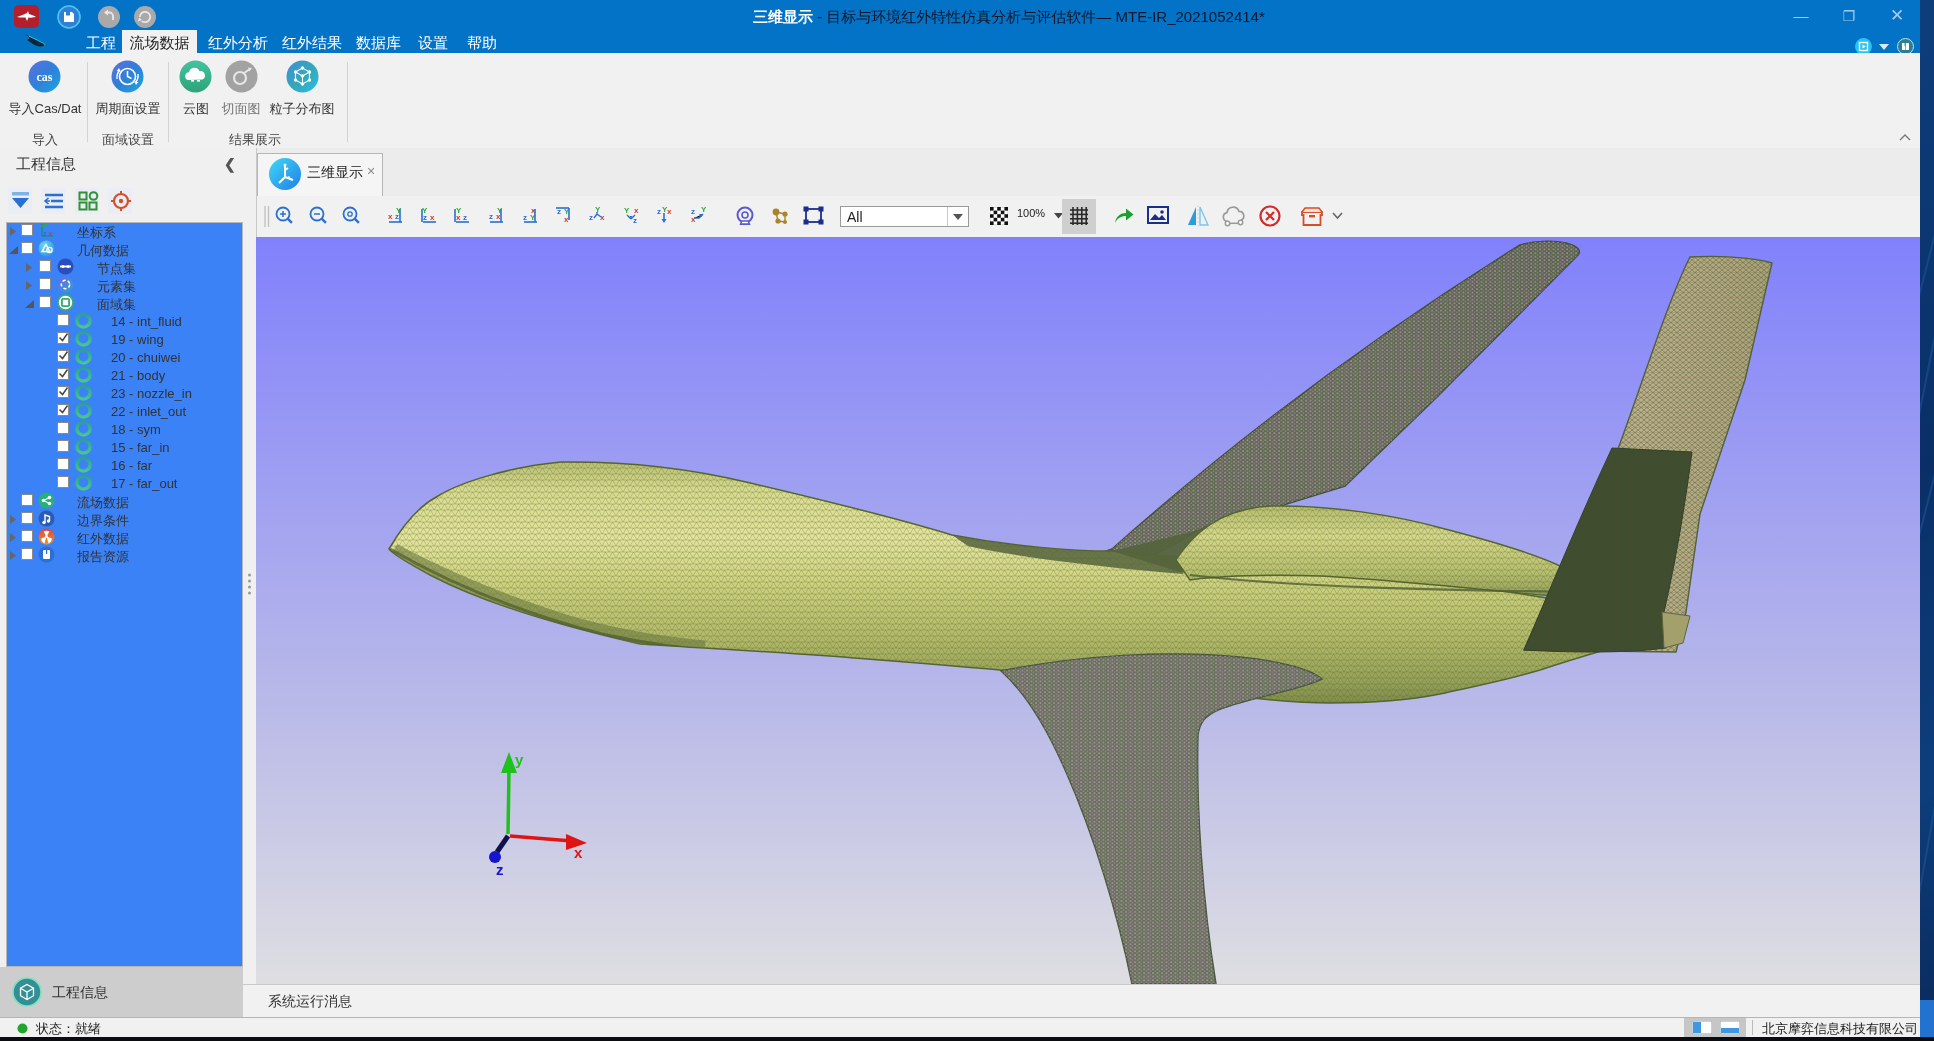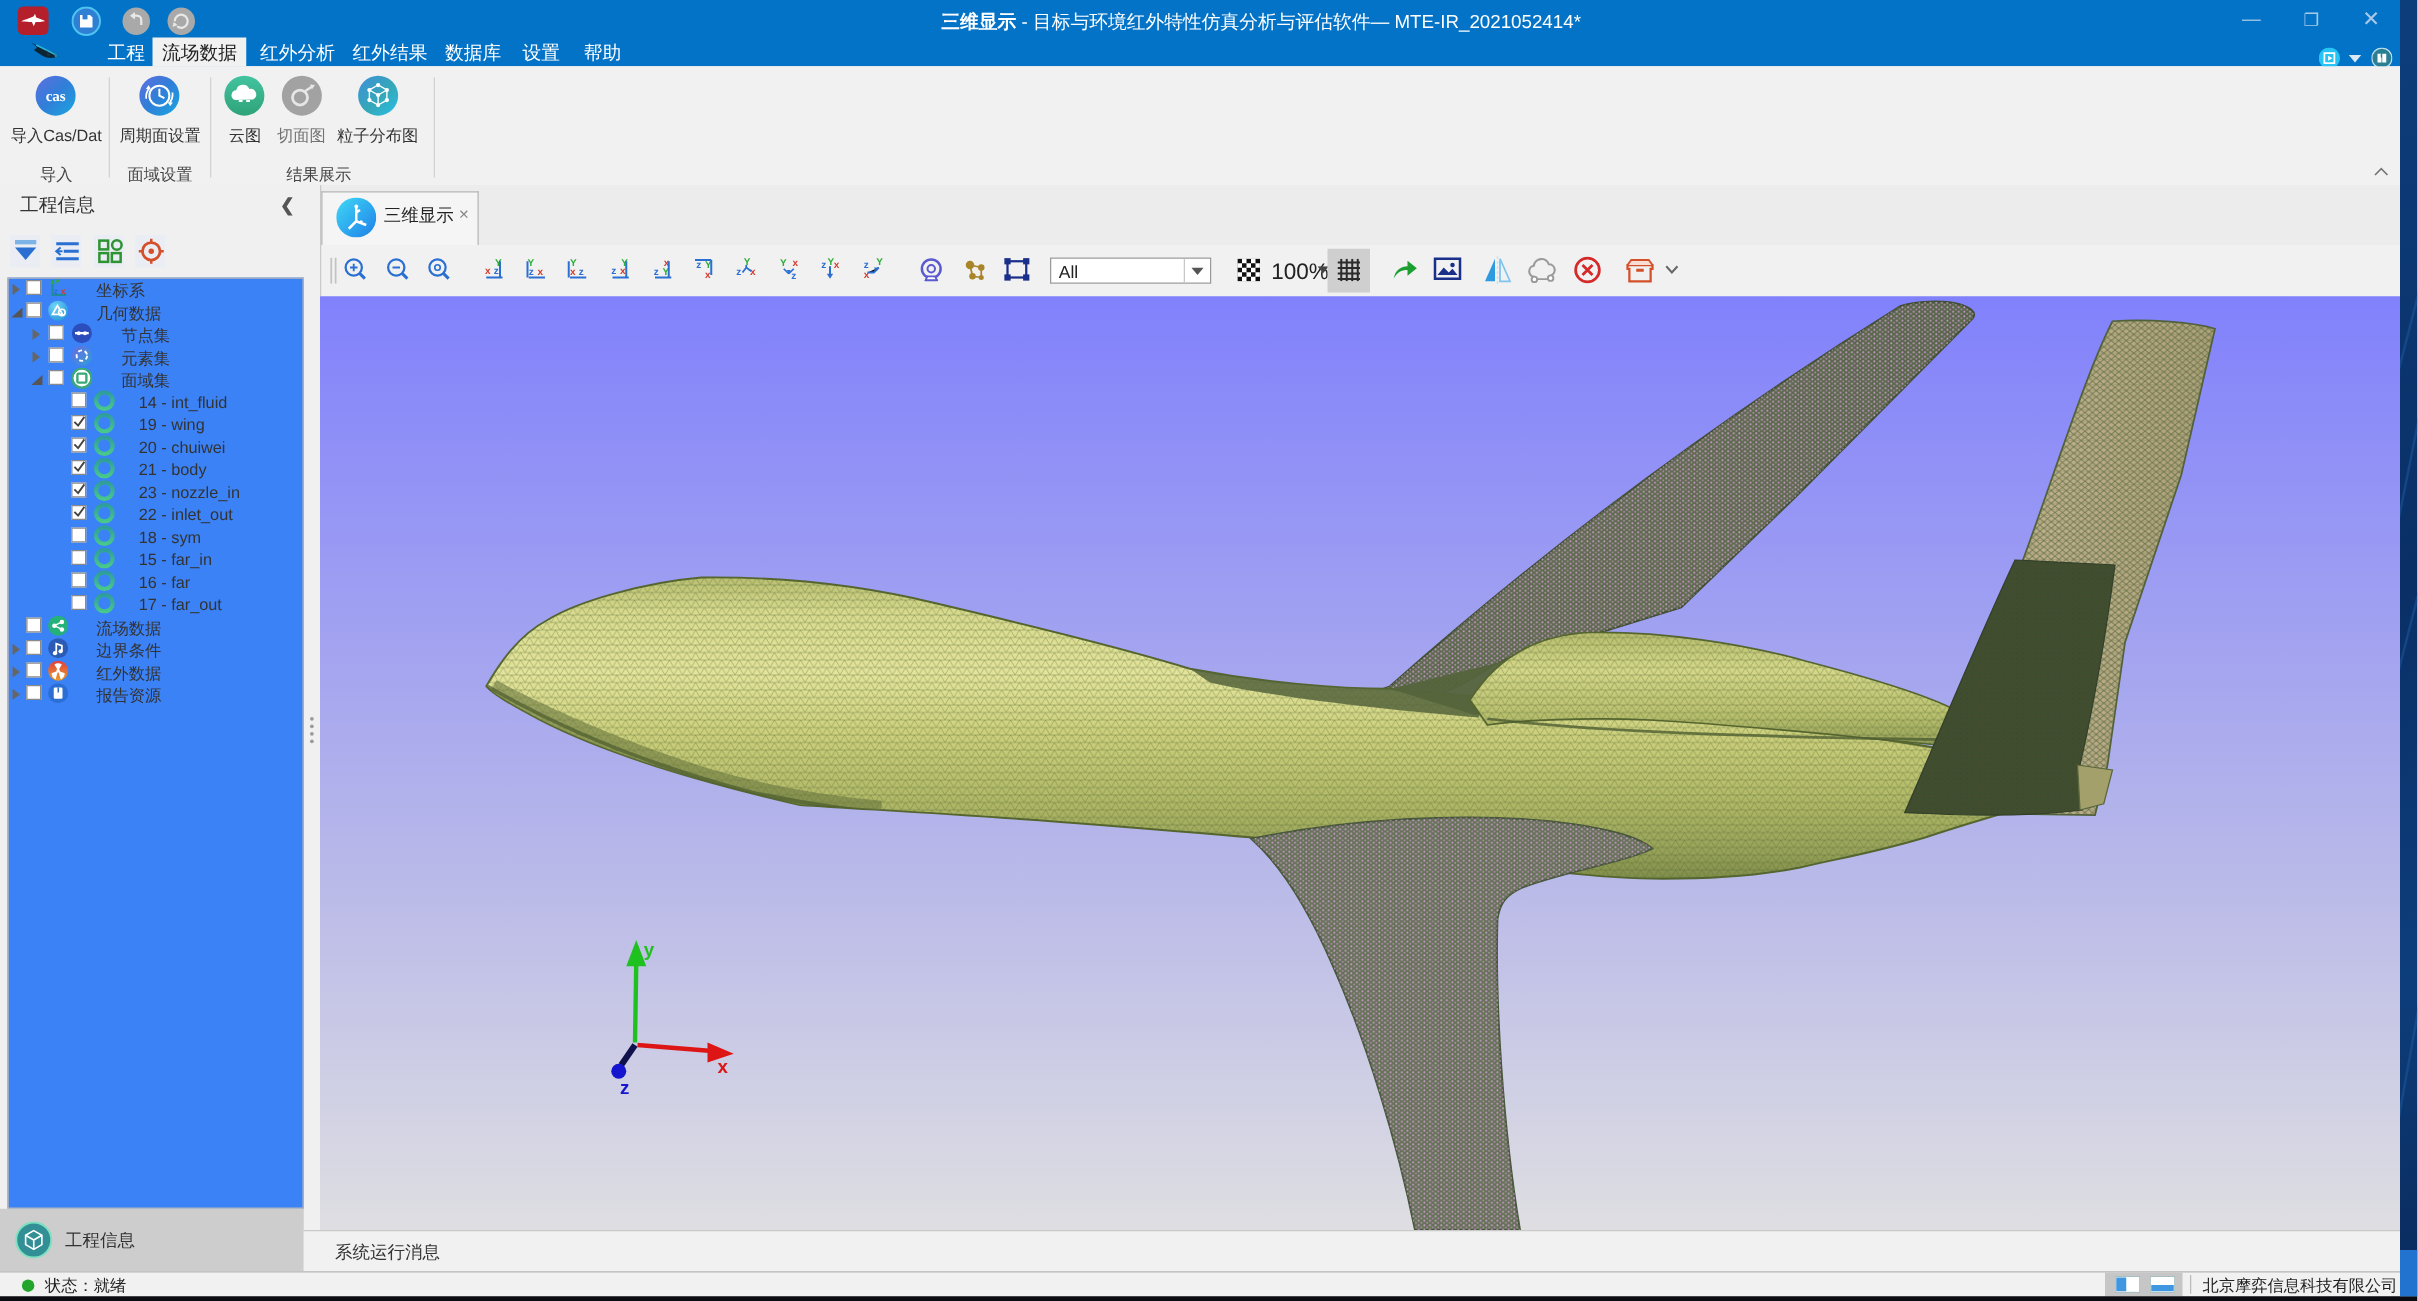--- a/index.html
+++ b/index.html
@@ -13,21 +13,21 @@
   #vptabs{left:256px;top:148px;width:1664px;height:48px;background:#ececec;border-left:1px solid #c9c9c9;box-sizing:border-box;}
   #vptools{left:256px;top:196px;width:1664px;height:41px;background:#f1f1f1;border-left:1px solid #c9c9c9;box-sizing:border-box;}
   #vp3d{left:256px;top:237px;width:1664px;height:747px;background:linear-gradient(#8181fc,#b9b9e9 62%,#dedee2);}
   #msgbar{left:243px;top:984px;width:1677px;height:33px;background:#f1f1f1;border-top:1px solid #c9c9c9;box-sizing:border-box;}
   #msgbar span{position:absolute;left:25px;top:8px;font-size:14px;color:#333;}
   #status{left:0;top:1017px;width:1920px;height:20px;background:#f1f1f1;border-top:1px solid #b5b5b5;box-sizing:border-box;}
   #bstrip{left:0;top:1037px;width:1934px;height:4px;background:#0a0c12;}
   #rstrip{left:1920px;top:0;width:14px;height:1037px;background:linear-gradient(160deg,#0d3e7c,#0a2f66 45%,#0d3e7c 75%,#0a2a5c);}
   #rstrip .glow{position:absolute;left:0;top:1000px;width:14px;height:37px;background:#2273cf;}
   .ttl{position:absolute;top:8px;left:753px;font-size:15px;color:#fff;white-space:nowrap;}
-  .ttl .sub{color:#ffffff;}
+  .ttl .sub{color:#0f172a;}
   .winbtn{position:absolute;top:0;width:34px;height:32px;color:#a8c9e8;font-size:15px;text-align:center;line-height:32px;}
   .mtab{position:absolute;top:0;height:21px;line-height:21px;color:#fff;font-size:15px;}
   .mtab.sel{background:#f1f1f1;color:#222;top:-2px;height:23px;line-height:25px;text-align:center;}
   .glabel{position:absolute;top:78px;font-size:13px;color:#444;text-align:center;}
   .rlabel{position:absolute;top:47px;font-size:13px;color:#333;text-align:center;white-space:nowrap;}
   .gsep{position:absolute;top:9px;height:80px;width:1px;background:#d2d2d2;}
   .ricon{position:absolute;top:7px;width:33px;height:33px;}
   
   .phead{position:absolute;left:16px;top:7px;font-size:15px;color:#333;}
   .pchev{position:absolute;left:224px;top:8px;font-size:14px;color:#555;font-weight:bold;}
@@ -640,21 +640,21 @@
         <rect x="3.6" y="10.8" width="3.6" height="3.6" fill="#111"></rect>
         <rect x="7.2" y="0.0" width="3.6" height="3.6" fill="#111"></rect>
         <rect x="7.2" y="7.2" width="3.6" height="3.6" fill="#111"></rect>
         <rect x="7.2" y="14.4" width="3.6" height="3.6" fill="#111"></rect>
         <rect x="10.8" y="3.6" width="3.6" height="3.6" fill="#111"></rect>
         <rect x="10.8" y="10.8" width="3.6" height="3.6" fill="#111"></rect>
         <rect x="14.4" y="0.0" width="3.6" height="3.6" fill="#111"></rect>
         <rect x="14.4" y="7.2" width="3.6" height="3.6" fill="#111"></rect>
         <rect x="14.4" y="14.4" width="3.6" height="3.6" fill="#111"></rect>
       </svg>
-<span class="abs" style="left:760px;top:11px;font-size:18px;color:#222">100%</span>
+<span class="abs" style="left:760px;top:11px;font-size:11px;color:#222">100%</span>
 <svg class="abs" style="left:797px;top:17px" width="9" height="6">
         <path d="M0 0 l4.5 5.5 4.5 -5.5 z" fill="#444"></path>
       </svg>
 <div class="abs" style="left:805px;top:3px;width:34px;height:35px;background:#cfcfcf"></div>
 <svg class="abs" style="left:813px;top:11px" width="18" height="18">
         <g stroke="#2b2b2b" stroke-width="1.6">
           <path d="M3.0 0 v18"></path>
           <path d="M0 3.0 h18"></path>
           <path d="M7.4 0 v18"></path>
           <path d="M0 7.4 h18"></path>

